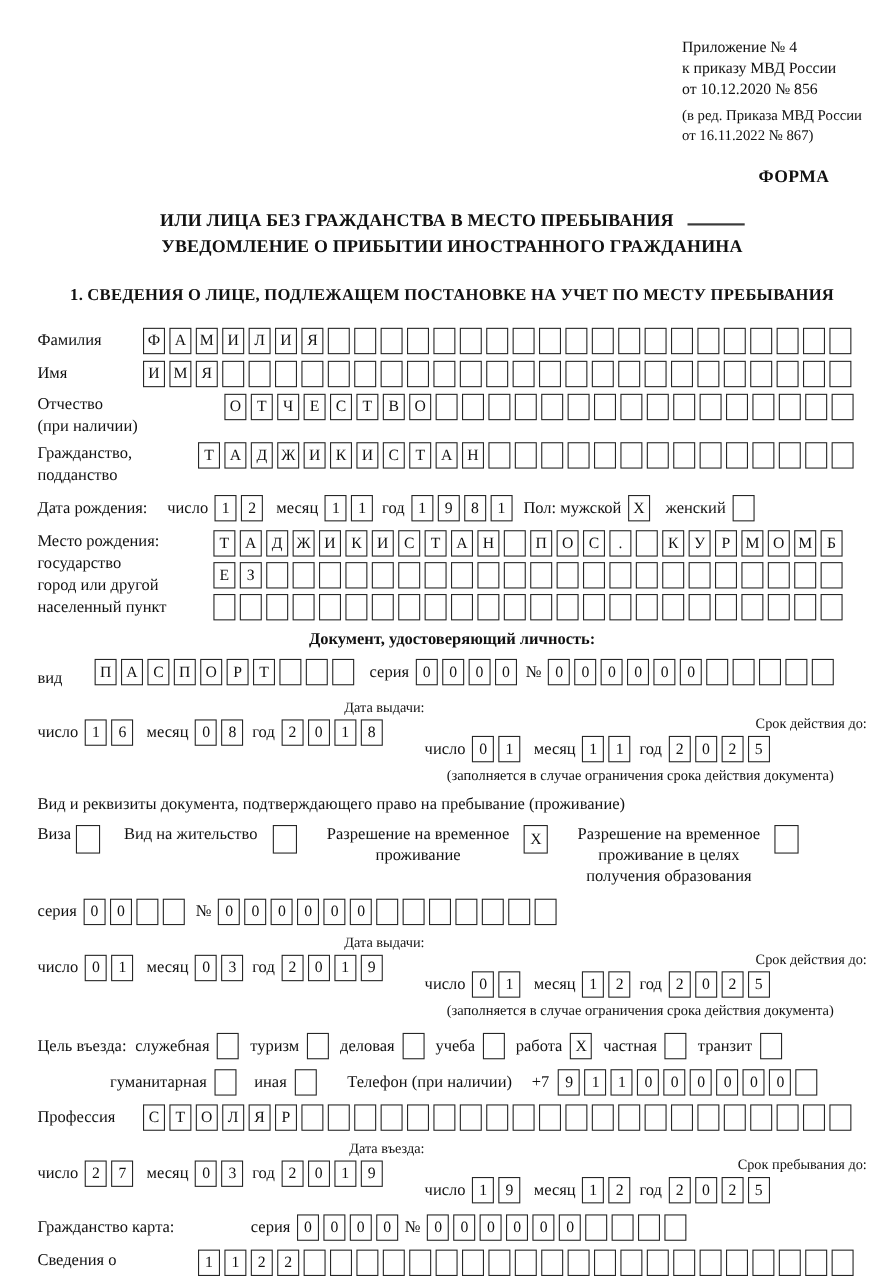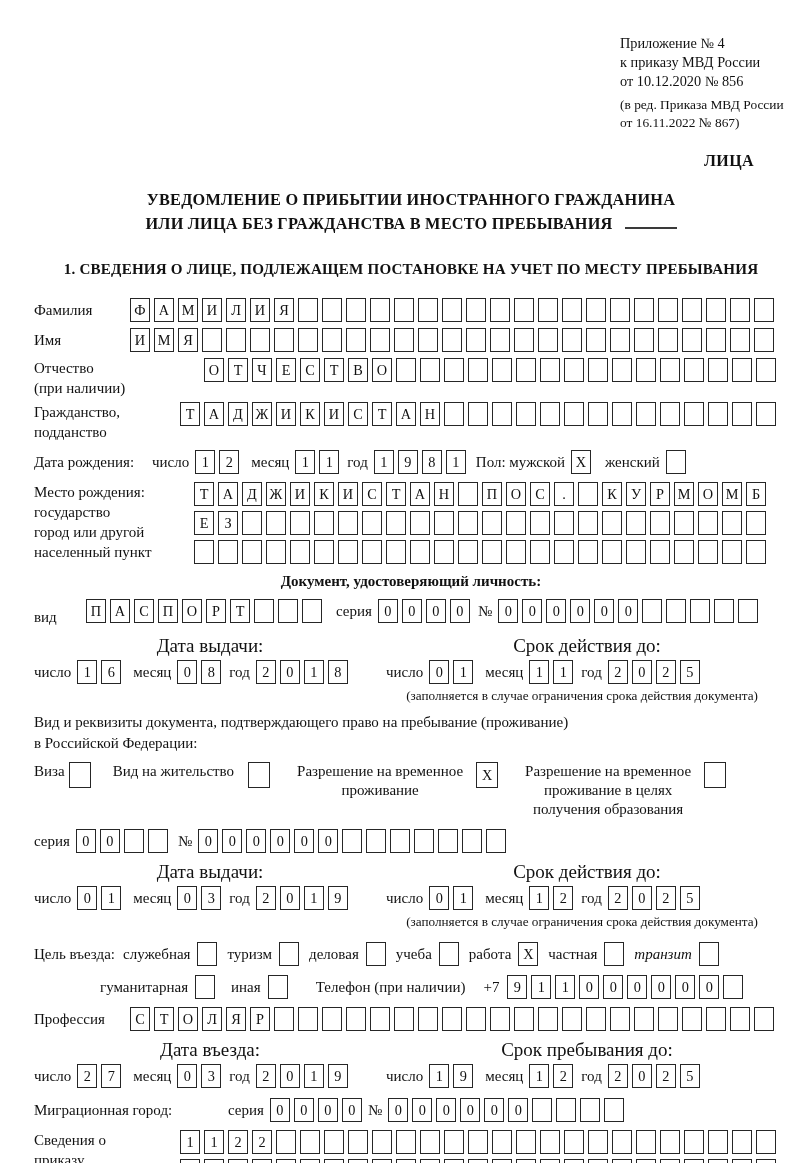--- a/index.html
+++ b/index.html
@@ -26,22 +26,22 @@
   .chk { width:22px; height:26px; }
 
   .docheader { text-align:center; font-weight:bold; font-size:15px; margin-top:9px; }
 
   .inline-lbl { flex:none; margin:0 6px 0 12px; }
   .first-lbl { flex:none; margin-right:6px; }
 
   .datepair { display:flex; margin-top:8px; }
   .datecol { display:flex; flex-direction:column; }
   .dc1 { width:352px; }
-  .dc2 { flex:1; }
-  .datehead { text-align:center; font-size:19px; margin-bottom:3px; }
+  .dc2 { flex:1;margin-top:15px; }
+  .datehead { text-align:right; font-size:13px; margin-bottom:3px; }
   .dateline { display:flex; align-items:center; }
   .note { text-align:right; font-size:13.2px; margin-top:4px; padding-right:30px; }
 
   .plain { margin-top:8px; line-height:21px; }
 
   .resrow { display:flex; align-items:flex-start; margin-top:8px; }
   .resitem { display:flex; align-items:flex-start; }
   .reslbl { line-height:19px; }
   .rescenter { text-align:center; }
 
@@ -56,25 +56,25 @@
 
   <div class="annex">
     <div>Приложение № 4</div>
     <div>к приказу МВД России</div>
     <div>от 10.12.2020 № 856</div>
   </div>
   <div class="edition">
     <div>(в ред. Приказа МВД России</div>
     <div>от 16.11.2022 № 867)</div>
   </div>
-  <div class="forma">ЛИЦА</div>
+  <div class="forma">ФОРМА</div>
 
   <div class="title">
+    <div><span>ИЛИ ЛИЦА БЕЗ ГРАЖДАНСТВА В МЕСТО ПРЕБЫВАНИЯ</span><span class="blank"></span></div>
     <div>УВЕДОМЛЕНИЕ О ПРИБЫТИИ ИНОСТРАННОГО ГРАЖДАНИНА</div>
-    <div><span>ИЛИ ЛИЦА БЕЗ ГРАЖДАНСТВА В МЕСТО ПРЕБЫВАНИЯ</span><span class="blank"></span></div>
   </div>
 
   <div class="section1">1. СВЕДЕНИЯ О ЛИЦЕ, ПОДЛЕЖАЩЕМ ПОСТАНОВКЕ НА УЧЕТ ПО МЕСТУ ПРЕБЫВАНИЯ</div>
 
   <div class="frow" style="margin-top:20px;">
     <div class="lblcol w96">Фамилия</div>
     <div class="strip">
         <span class="box">Ф</span>
         <span class="box">А</span>
         <span class="box">М</span>
@@ -401,21 +401,20 @@
             <span class="box">2</span>
             <span class="box">5</span>
           </div>
       </div>
     </div>
   </div>
   <div class="note">(заполняется в случае ограничения срока действия документа)</div>
 
   <div class="plain">
     <div>Вид и реквизиты документа, подтверждающего право на пребывание (проживание)</div>
-    <div>в Российской Федерации:</div>
   </div>
 
   <div class="resrow">
     <div class="resitem">
       <span class="reslbl" style="margin-right:4px;">Виза</span>
       <span class="box chk"></span>
     </div>
     <div class="resitem" style="margin-left:22px;">
       <span class="reslbl" style="margin-right:14px;">Вид на жительство</span>
       <span class="box chk"></span>
@@ -523,21 +522,21 @@
       <span class="box"></span>
     </div>
     <div class="puritem" style="margin-left:10px;">
       <span class="purlbl">работа</span>
       <span class="box">X</span>
     </div>
     <div class="puritem" style="margin-left:10px;">
       <span class="purlbl">частная</span>
       <span class="box"></span>
     </div>
-    <div class="puritem" style="margin-left:10px;font-style:italic;">
+    <div class="puritem" style="margin-left:10px;">
       <span class="purlbl">транзит</span>
       <span class="box"></span>
     </div>
   </div>
 
   <div class="purrow">
     <div class="puritem" style="margin-left:66px;align-items:center;">
       <span class="purlbl">гуманитарная</span>
       <span class="box"></span>
     </div>
@@ -635,21 +634,21 @@
             <span class="box">2</span>
             <span class="box">0</span>
             <span class="box">2</span>
             <span class="box">5</span>
           </div>
       </div>
     </div>
   </div>
 
   <div class="frow" style="margin-top:10px;">
-    <div class="lblcol" style="width:168px;">Миграционная город:</div>
+    <div class="lblcol" style="width:168px;">Гражданство карта:</div>
     <span class="first-lbl" style="margin-left:26px;">серия</span>
     <div class="strip">
         <span class="box">0</span>
         <span class="box">0</span>
         <span class="box">0</span>
         <span class="box">0</span>
       </div>
     <span class="inline-lbl" style="margin-left:6px;">№</span>
     <div class="strip">
         <span class="box">0</span>

